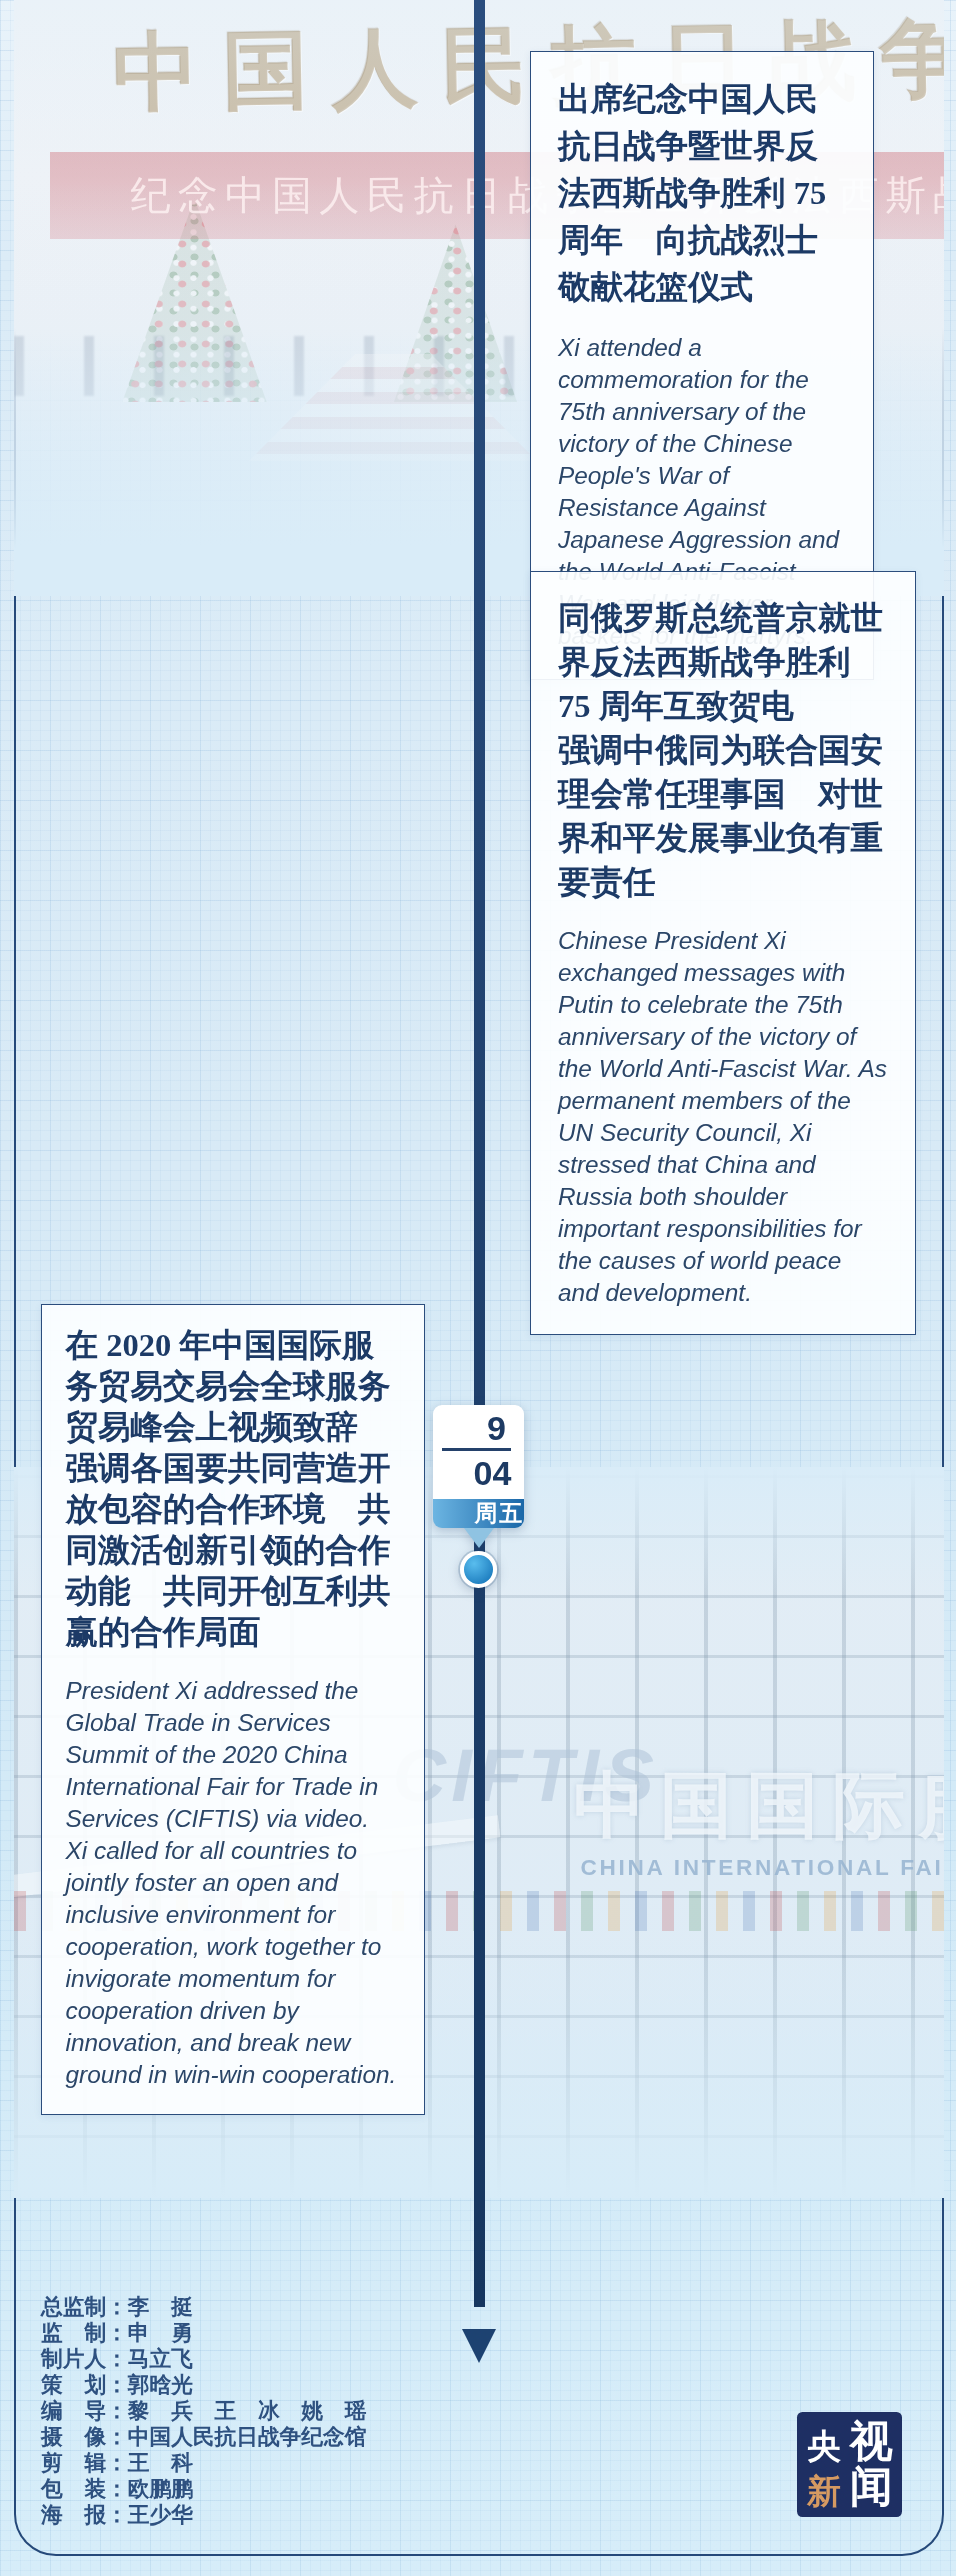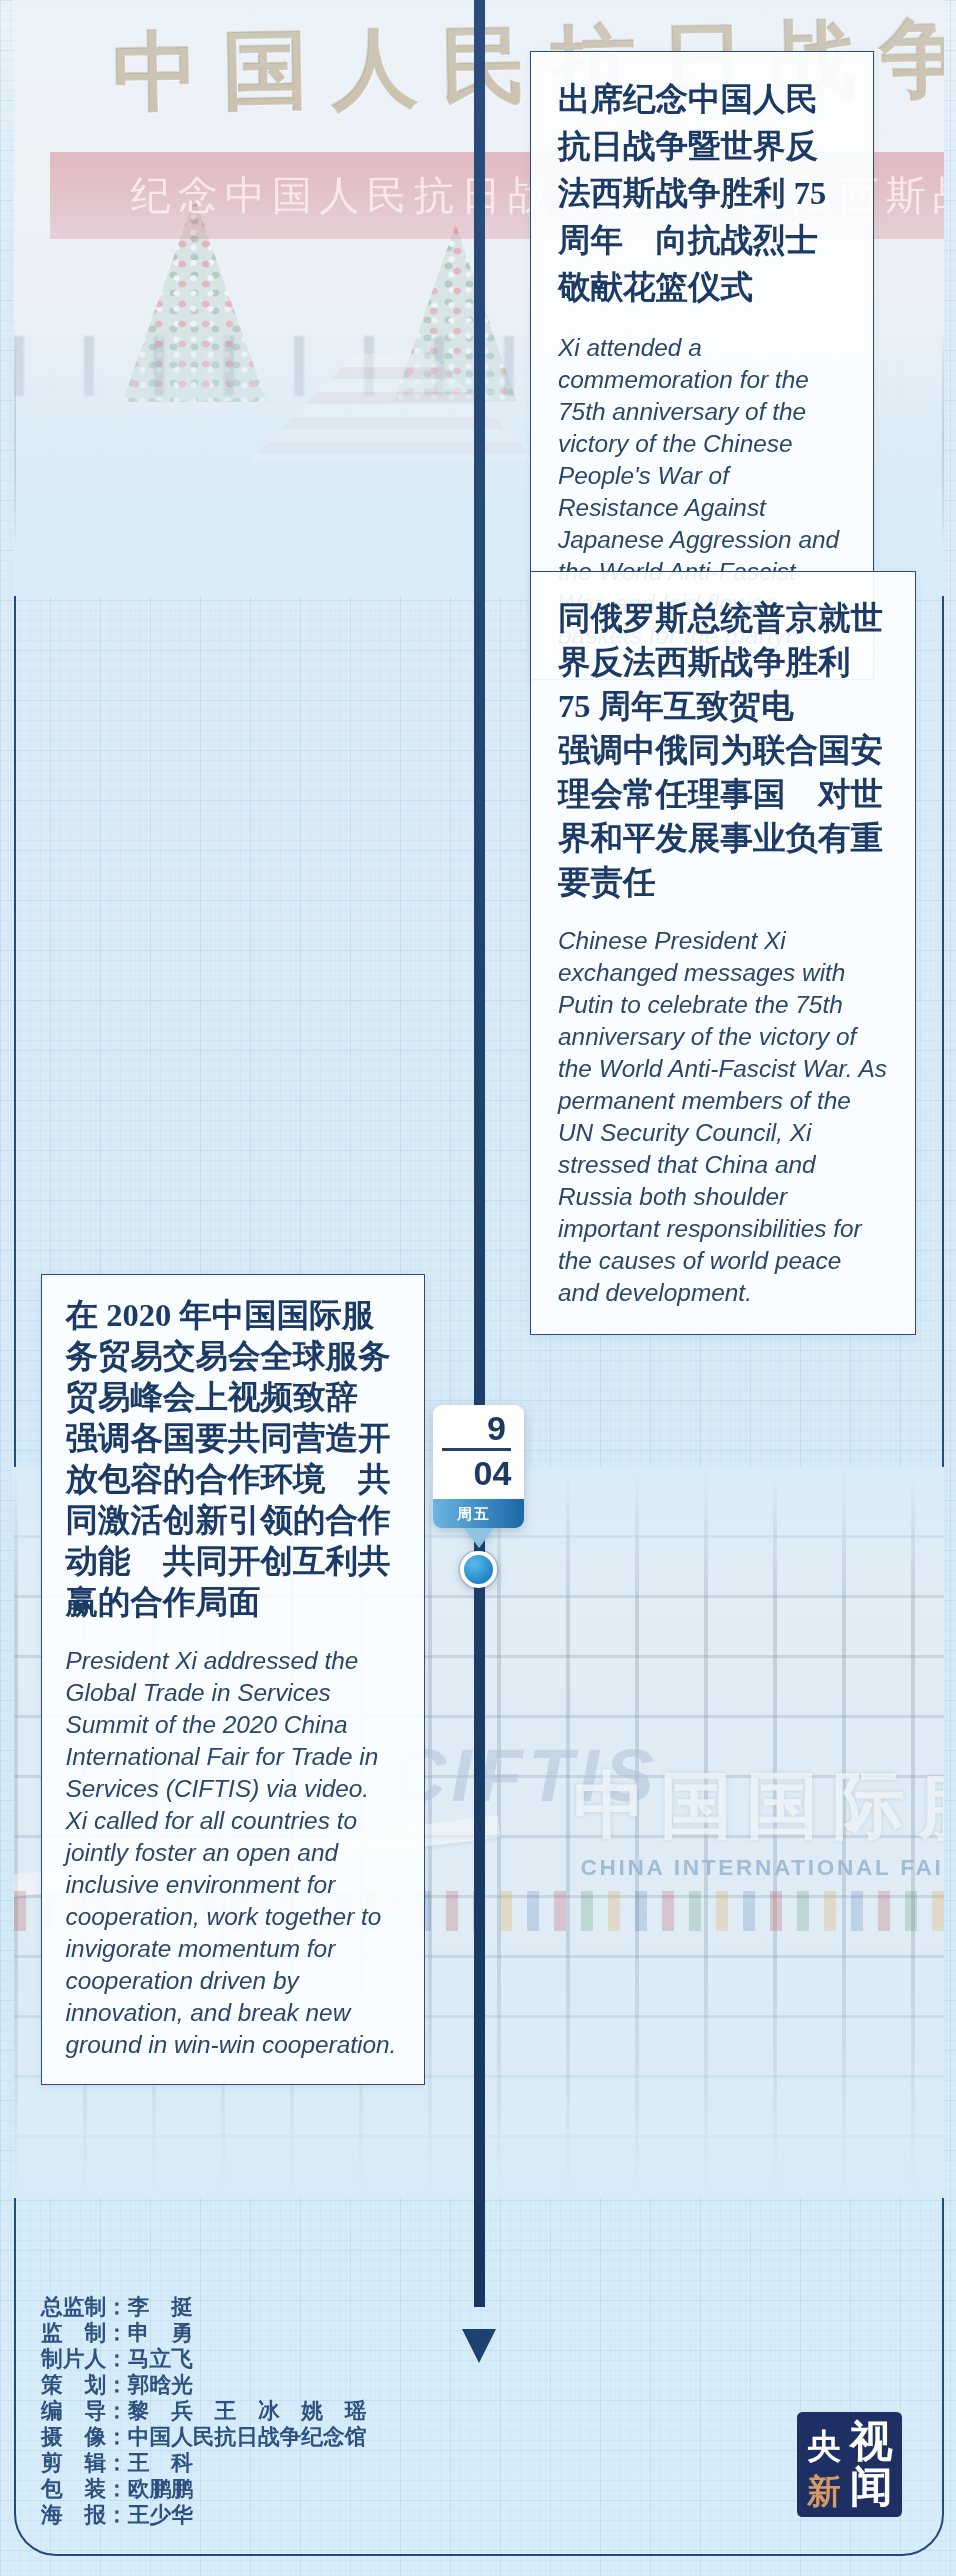--- a/index.html
+++ b/index.html
@@ -73,37 +73,37 @@
   .timeline-line{position:absolute;left:474px;top:0;width:10.8px;height:2307px;z-index:3;
     background:linear-gradient(180deg,#2a4d7e,#16365f);}
   .timeline-arrow{position:absolute;left:462px;top:2329px;width:0;height:0;z-index:3;
     border-left:17px solid transparent;border-right:17px solid transparent;border-top:34px solid #1d4271;}
 
   
   .event-card{position:absolute;background:rgba(252,254,255,.93);border:1.8px solid #2b4d7d;z-index:4;
     box-shadow:0 1.8px 7.2px rgba(60,100,150,.10);box-sizing:border-box;}
   .event-1{left:530px;top:51px;width:344px;padding:23.5px 27px 27px;}
   .event-2{left:530px;top:571px;width:386px;padding:23.5px 27px 25px;}
-  .event-3{left:41px;top:1274px;width:384px;padding:20px 23.5px 23.5px;}
+  .event-3{left:41px;top:1304px;width:384px;padding:20px 23.5px 23.5px;}
   .ev-title{font-family:"Liberation Serif","DejaVu Serif",serif;font-weight:600;color:#1c3a66;font-size:32.5px;}
   .event-1 .ev-title{line-height:47px;}
   .event-2 .ev-title{line-height:44px;}
   .event-3 .ev-title{line-height:41px;}
   .ev-desc{color:#2b4668;font-size:24.4px;line-height:32px;margin-top:21.7px;font-style:italic;}
   .ev-desc + .ev-desc{margin-top:0;}
 
   
   .date-marker{position:absolute;left:433px;top:1405px;width:91px;z-index:5;
     filter:drop-shadow(0 3.6px 5.4px rgba(30,60,100,.25));}
   .date-top{background:#fff;border-radius:9px 9px 0 0;padding:5.4px 12.6px 7.2px 9px;text-align:right;box-sizing:border-box;}
   .date-month{font-size:34px;line-height:36px;font-weight:600;color:#1d3a63;padding-right:5.4px;}
   .date-divider{height:2.7px;background:#24416b;margin:1.8px 0 2.7px;}
   .date-day{font-size:34px;line-height:38px;font-weight:600;color:#1d3a63;}
   .weekday-band{height:29px;background:linear-gradient(90deg,#6cb5e2,#1a67a8);border-radius:0 0 9px 9px;
-    color:#fff;font-weight:700;font-size:15px;line-height:29px;text-align:left;padding-left:24px;letter-spacing:1.8px;box-sizing:border-box;}
+    color:#fff;font-weight:700;font-size:23px;line-height:29px;text-align:right;padding-left:7px;letter-spacing:1.8px;box-sizing:border-box;}
   .marker-tail{width:0;height:0;margin:0 auto;
     border-left:15.3px solid transparent;border-right:15.3px solid transparent;border-top:20px solid #8fc3e2;}
   .timeline-node{width:29px;height:29px;margin:3.6px auto 0;border-radius:50%;border:4.5px solid #fff;
     background:radial-gradient(circle at 35% 30%,#59bdee,#0e6db3);box-shadow:0 0 0 1.8px rgba(25,70,115,.2);box-sizing:content-box;}
 
   
   .credits{position:absolute;left:41px;top:2294px;z-index:4;font-size:21.7px;line-height:26px;
     font-weight:600;color:#2e5180;}
   .credit-row span{white-space:pre;margin-top:8px;}
 

